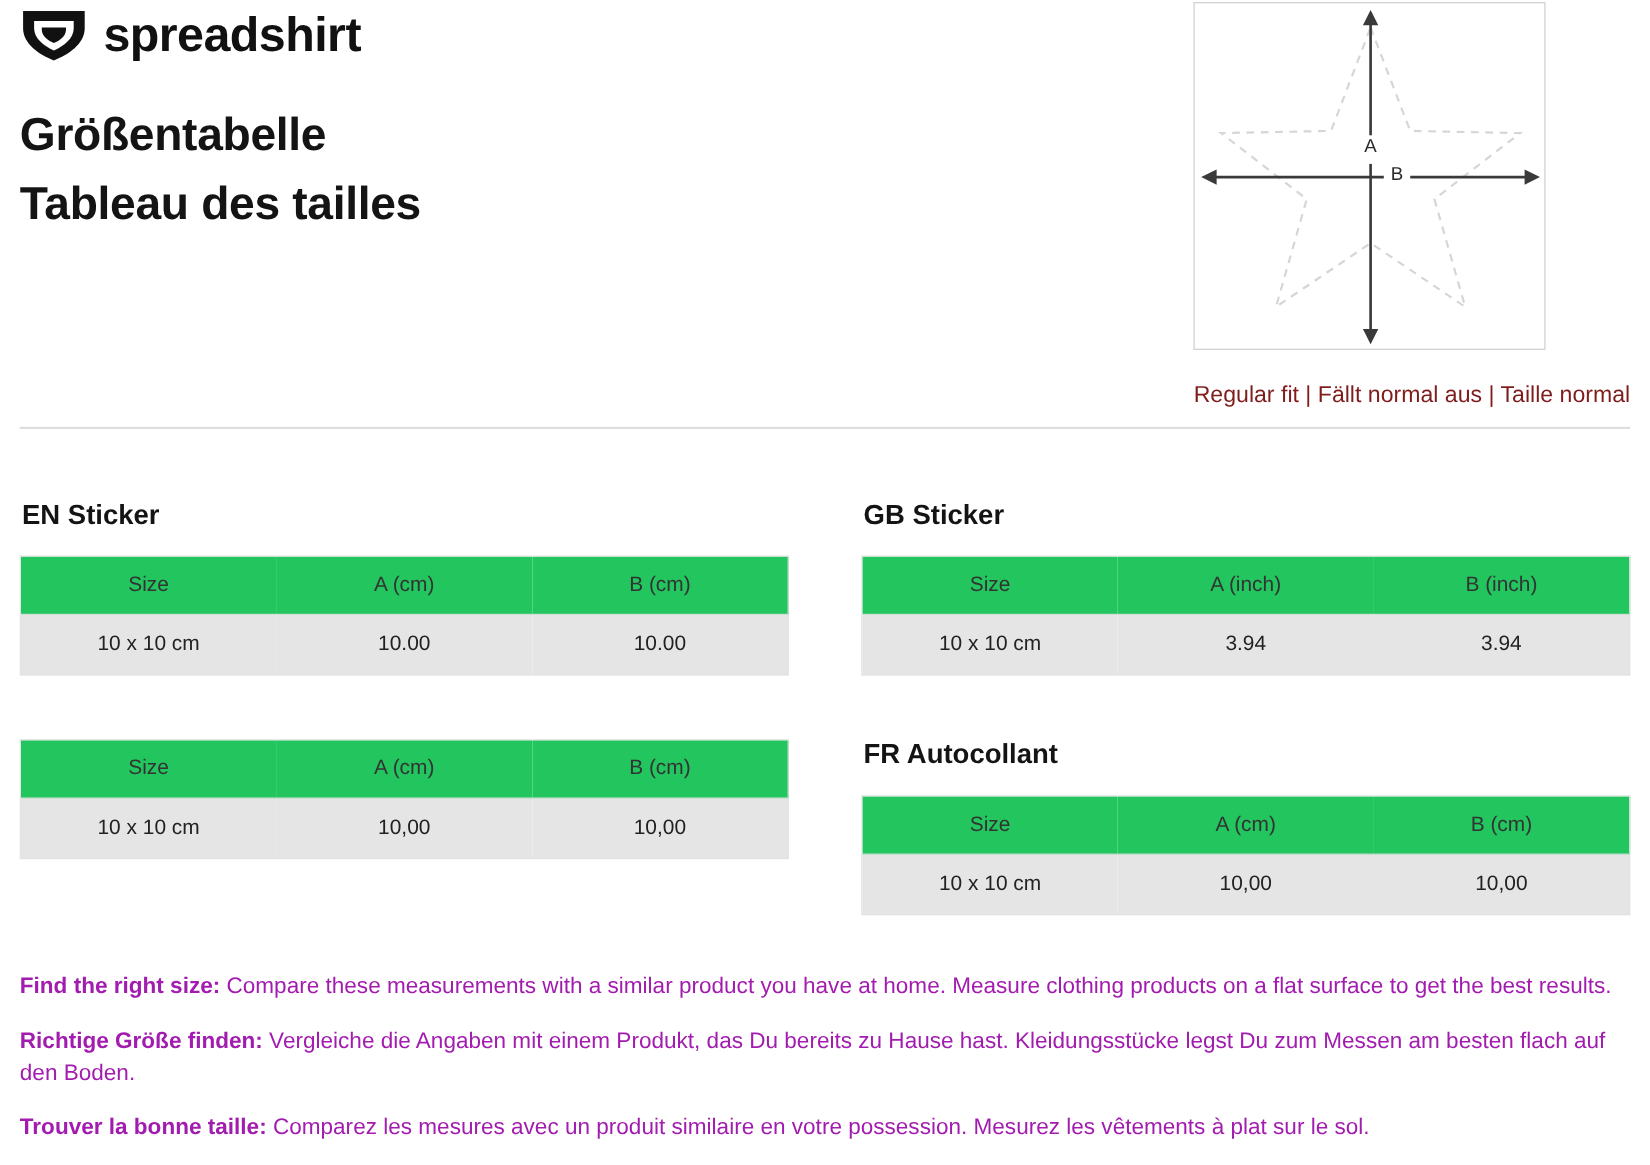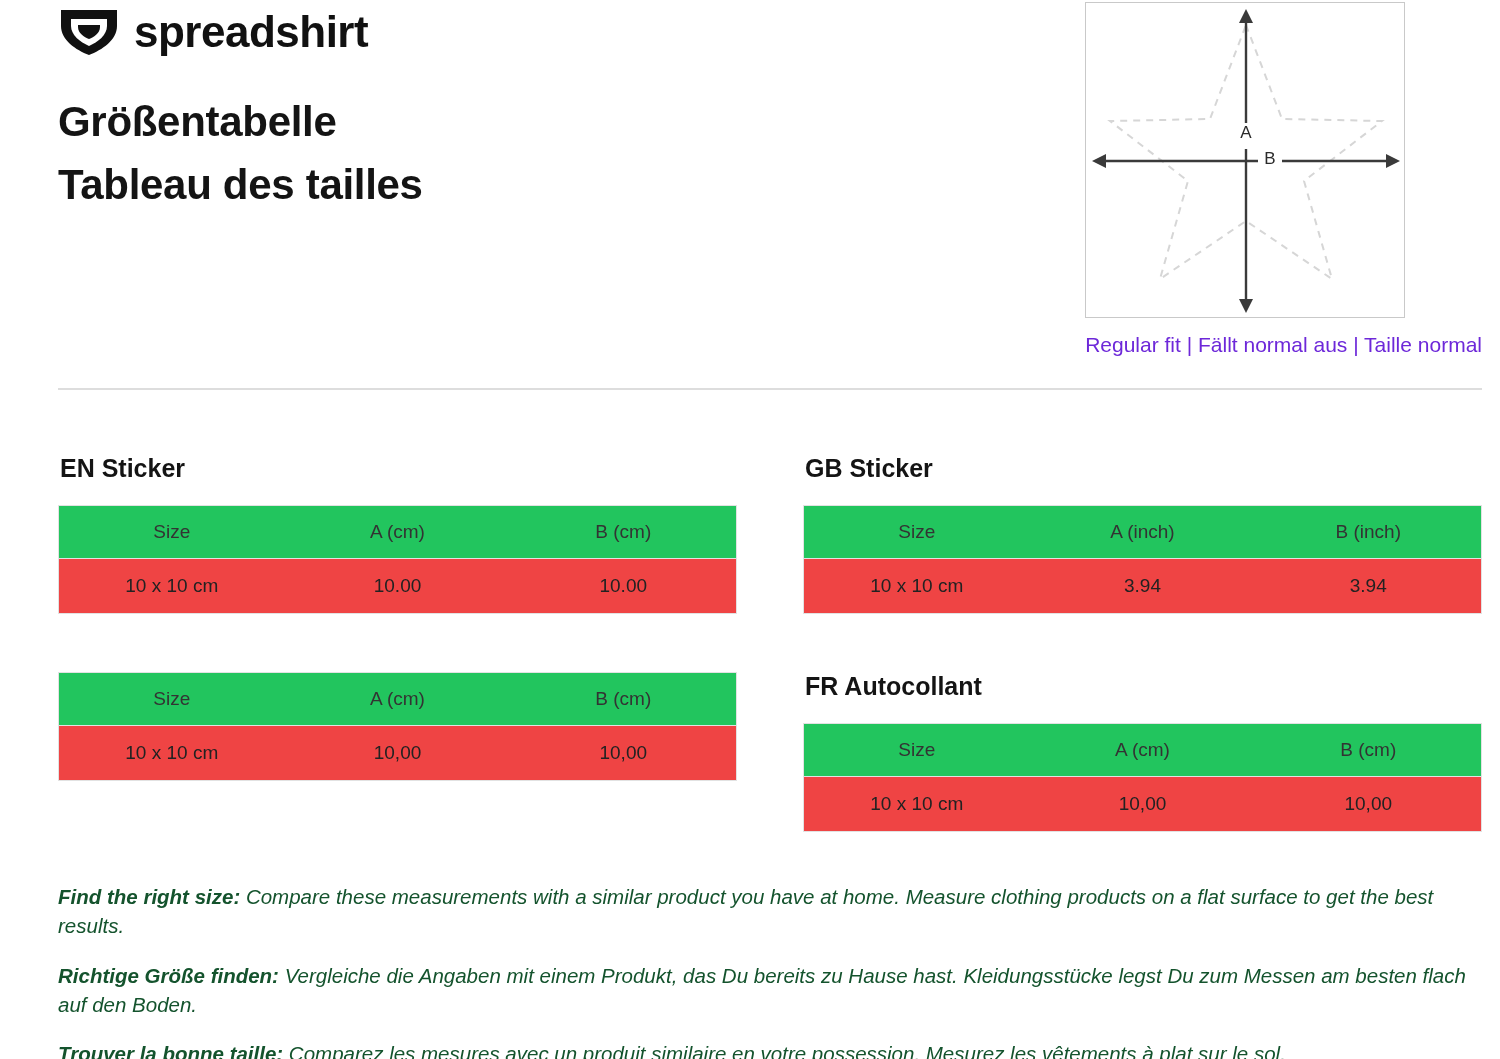--- a/index.html
+++ b/index.html
@@ -10,21 +10,20 @@
     height: 1059px;
     background: #ffffff;
     font-family: "Liberation Sans", sans-serif;
     color: #1a1a1a;
   }
   .page {
     position: relative;
     width: 1500px;
     height: 1059px;
     overflow: hidden;
-    padding-left: 40px;
   }
 
   
   .header {
     position: relative;
     padding: 0 18px;
     height: 378px;
   }
   .brand {
     display: flex;
@@ -66,23 +65,23 @@
   .diagram-box {
     position: relative;
     width: 320px;
     height: 316px;
     border: 1px solid #c9c9c9;
     margin-left: auto;
     margin-right: 77px;
     background: #fff;
   }
   .fit-line {
-    margin-top: 15px;
+    margin-top: 29px;
     font-size: 21px;
-    color: #6d28d9;
+    color: #7f1d1d;
     white-space: nowrap;
     text-align: right;
   }
 
   .divider {
     height: 2px;
     background: #dddddd;
     margin: 10px 18px 0 18px;
   }
 
@@ -115,35 +114,34 @@
     color: #333;
     padding: 15px 10px;
     border-bottom: 1px solid #e2e2e2;
     text-align: center;
   }
   tbody td {
     font-size: 19px;
     color: #222;
     padding: 16px 10px;
     text-align: center;
-    background: #ef4444;
+    background: #e5e5e5;
   }
   .block-spacer { height: 58px; }
 
   
   .notes {
     padding: 0 18px;
     margin-top: 50px;
   }
   .note {
     font-size: 20.5px;
     line-height: 1.42;
-    color: #14532d;
+    color: #a21caf;
     margin-bottom: 17px;
-    font-style: italic;
   }
   .note b { font-weight: bold; }
 </style>
 </head>
 <body>
 
 <div class="page">
 
   <div class="header">
 

